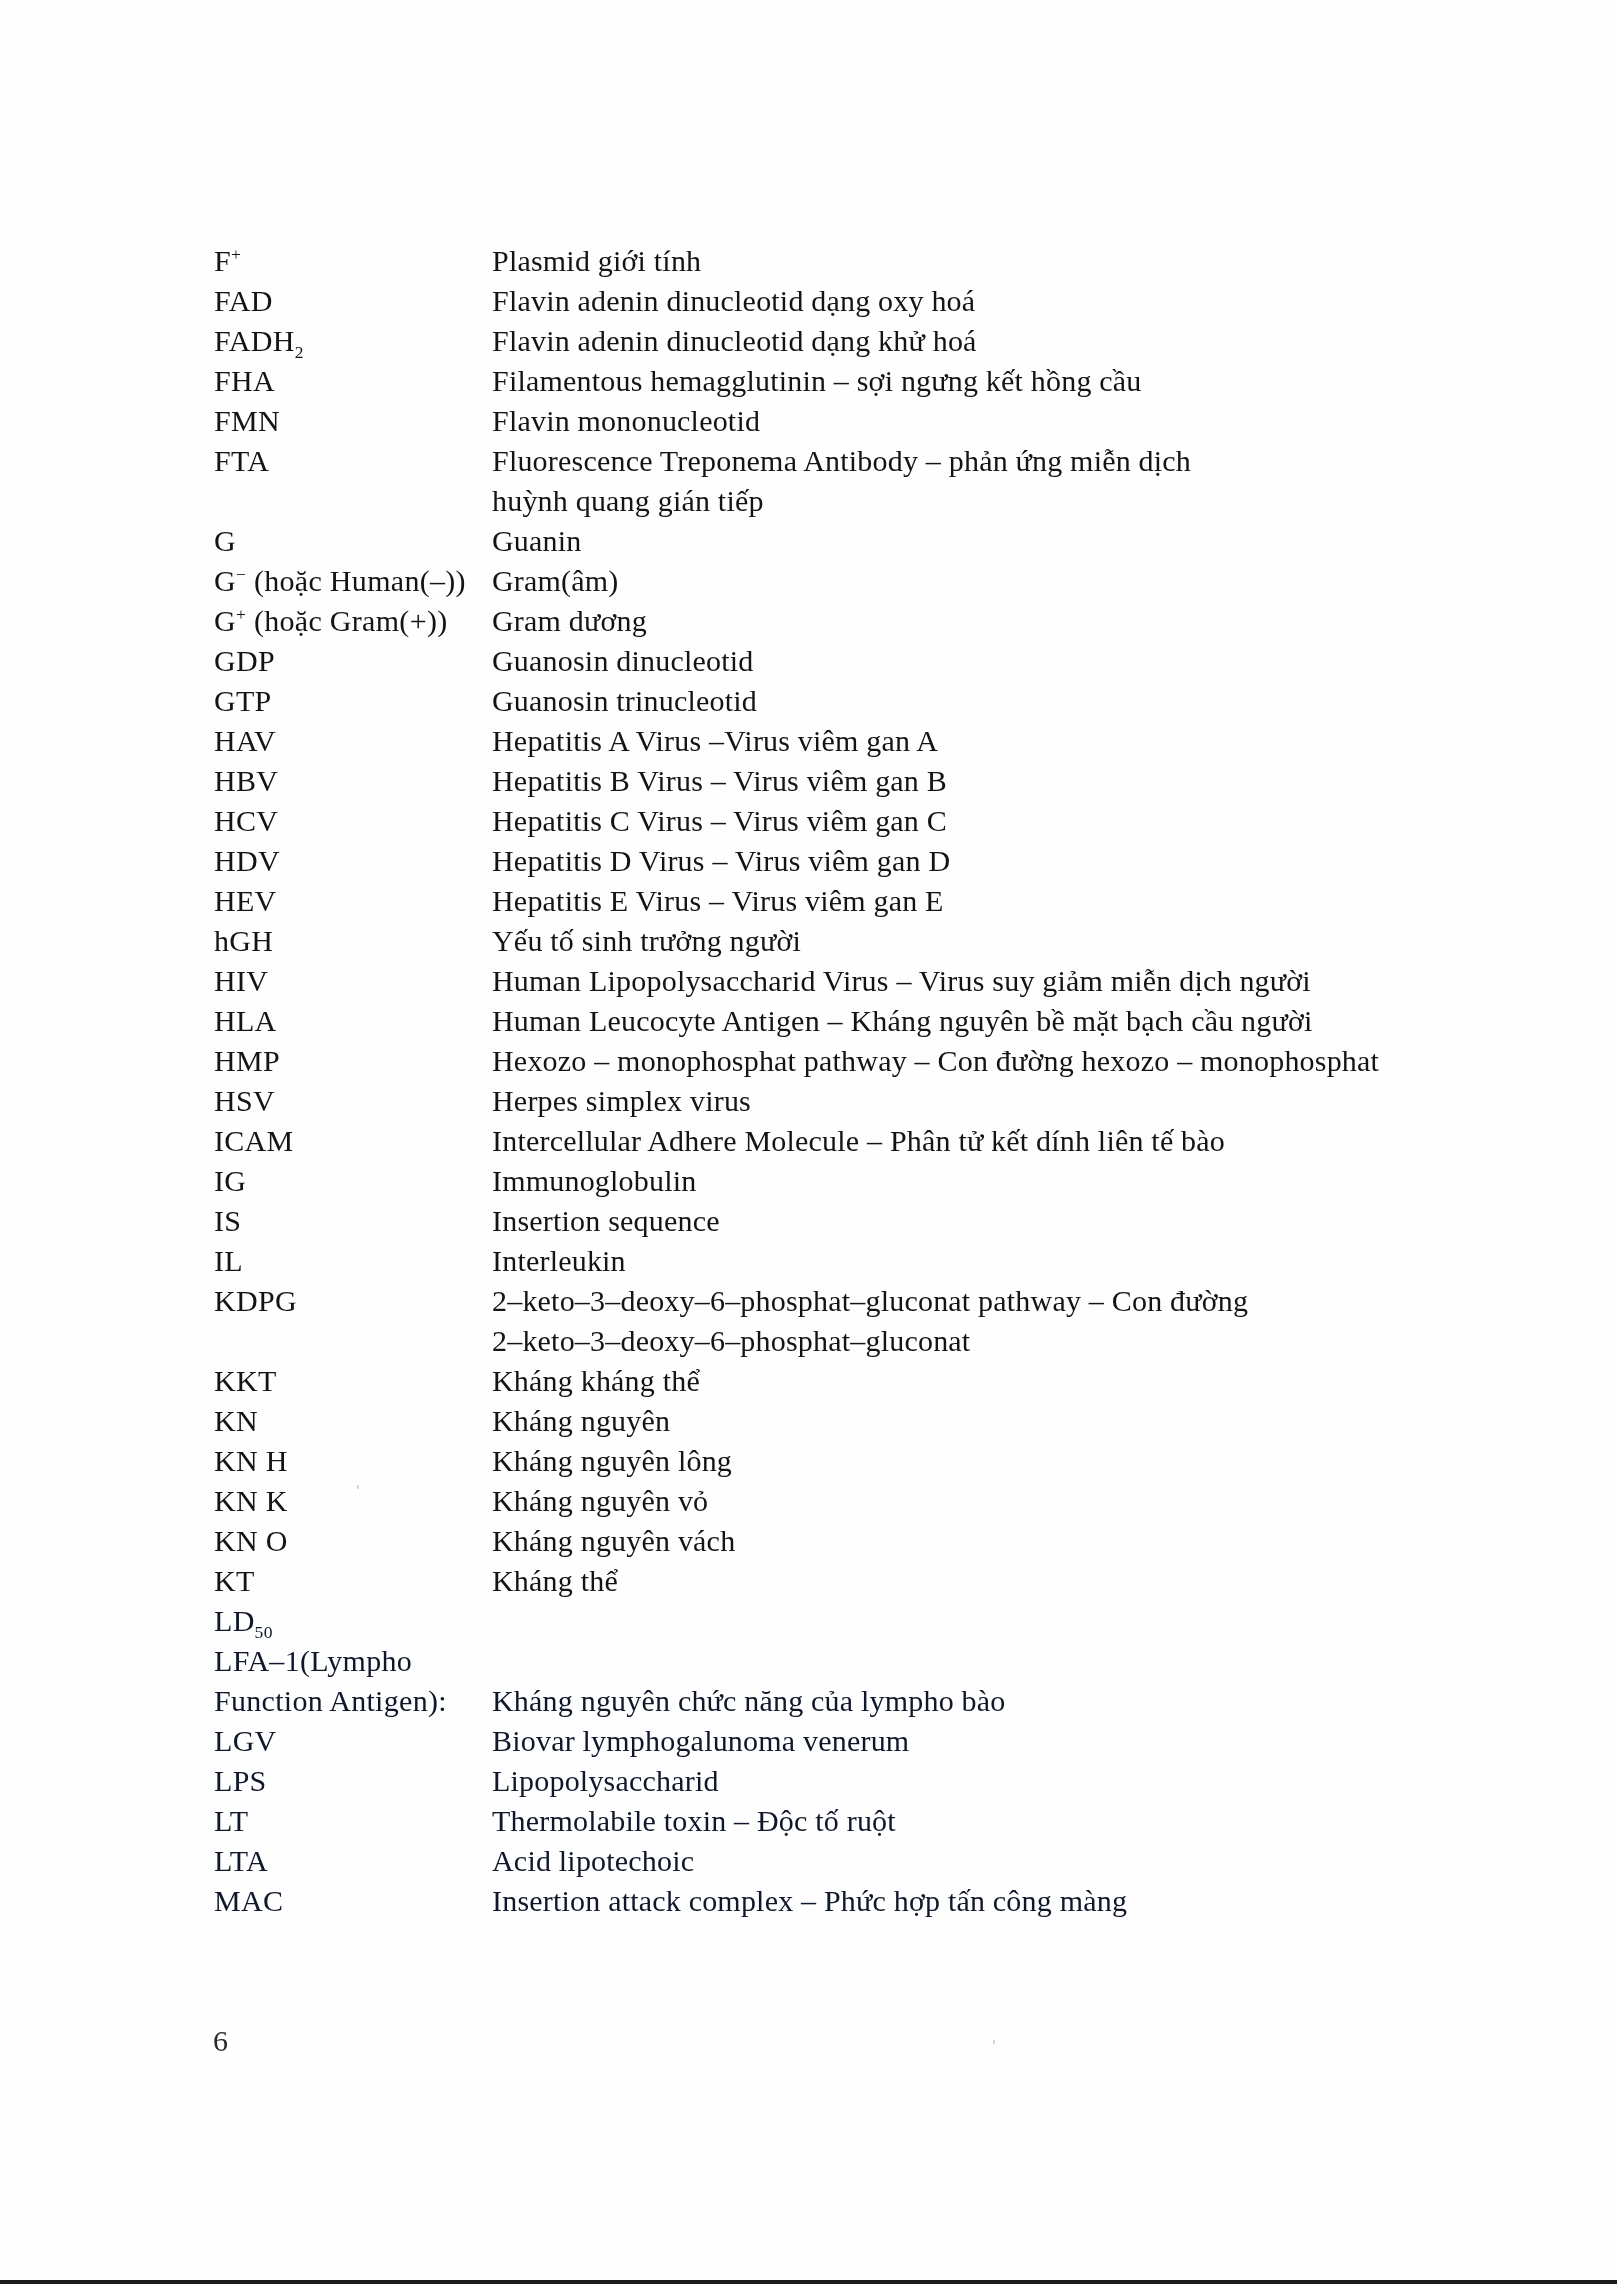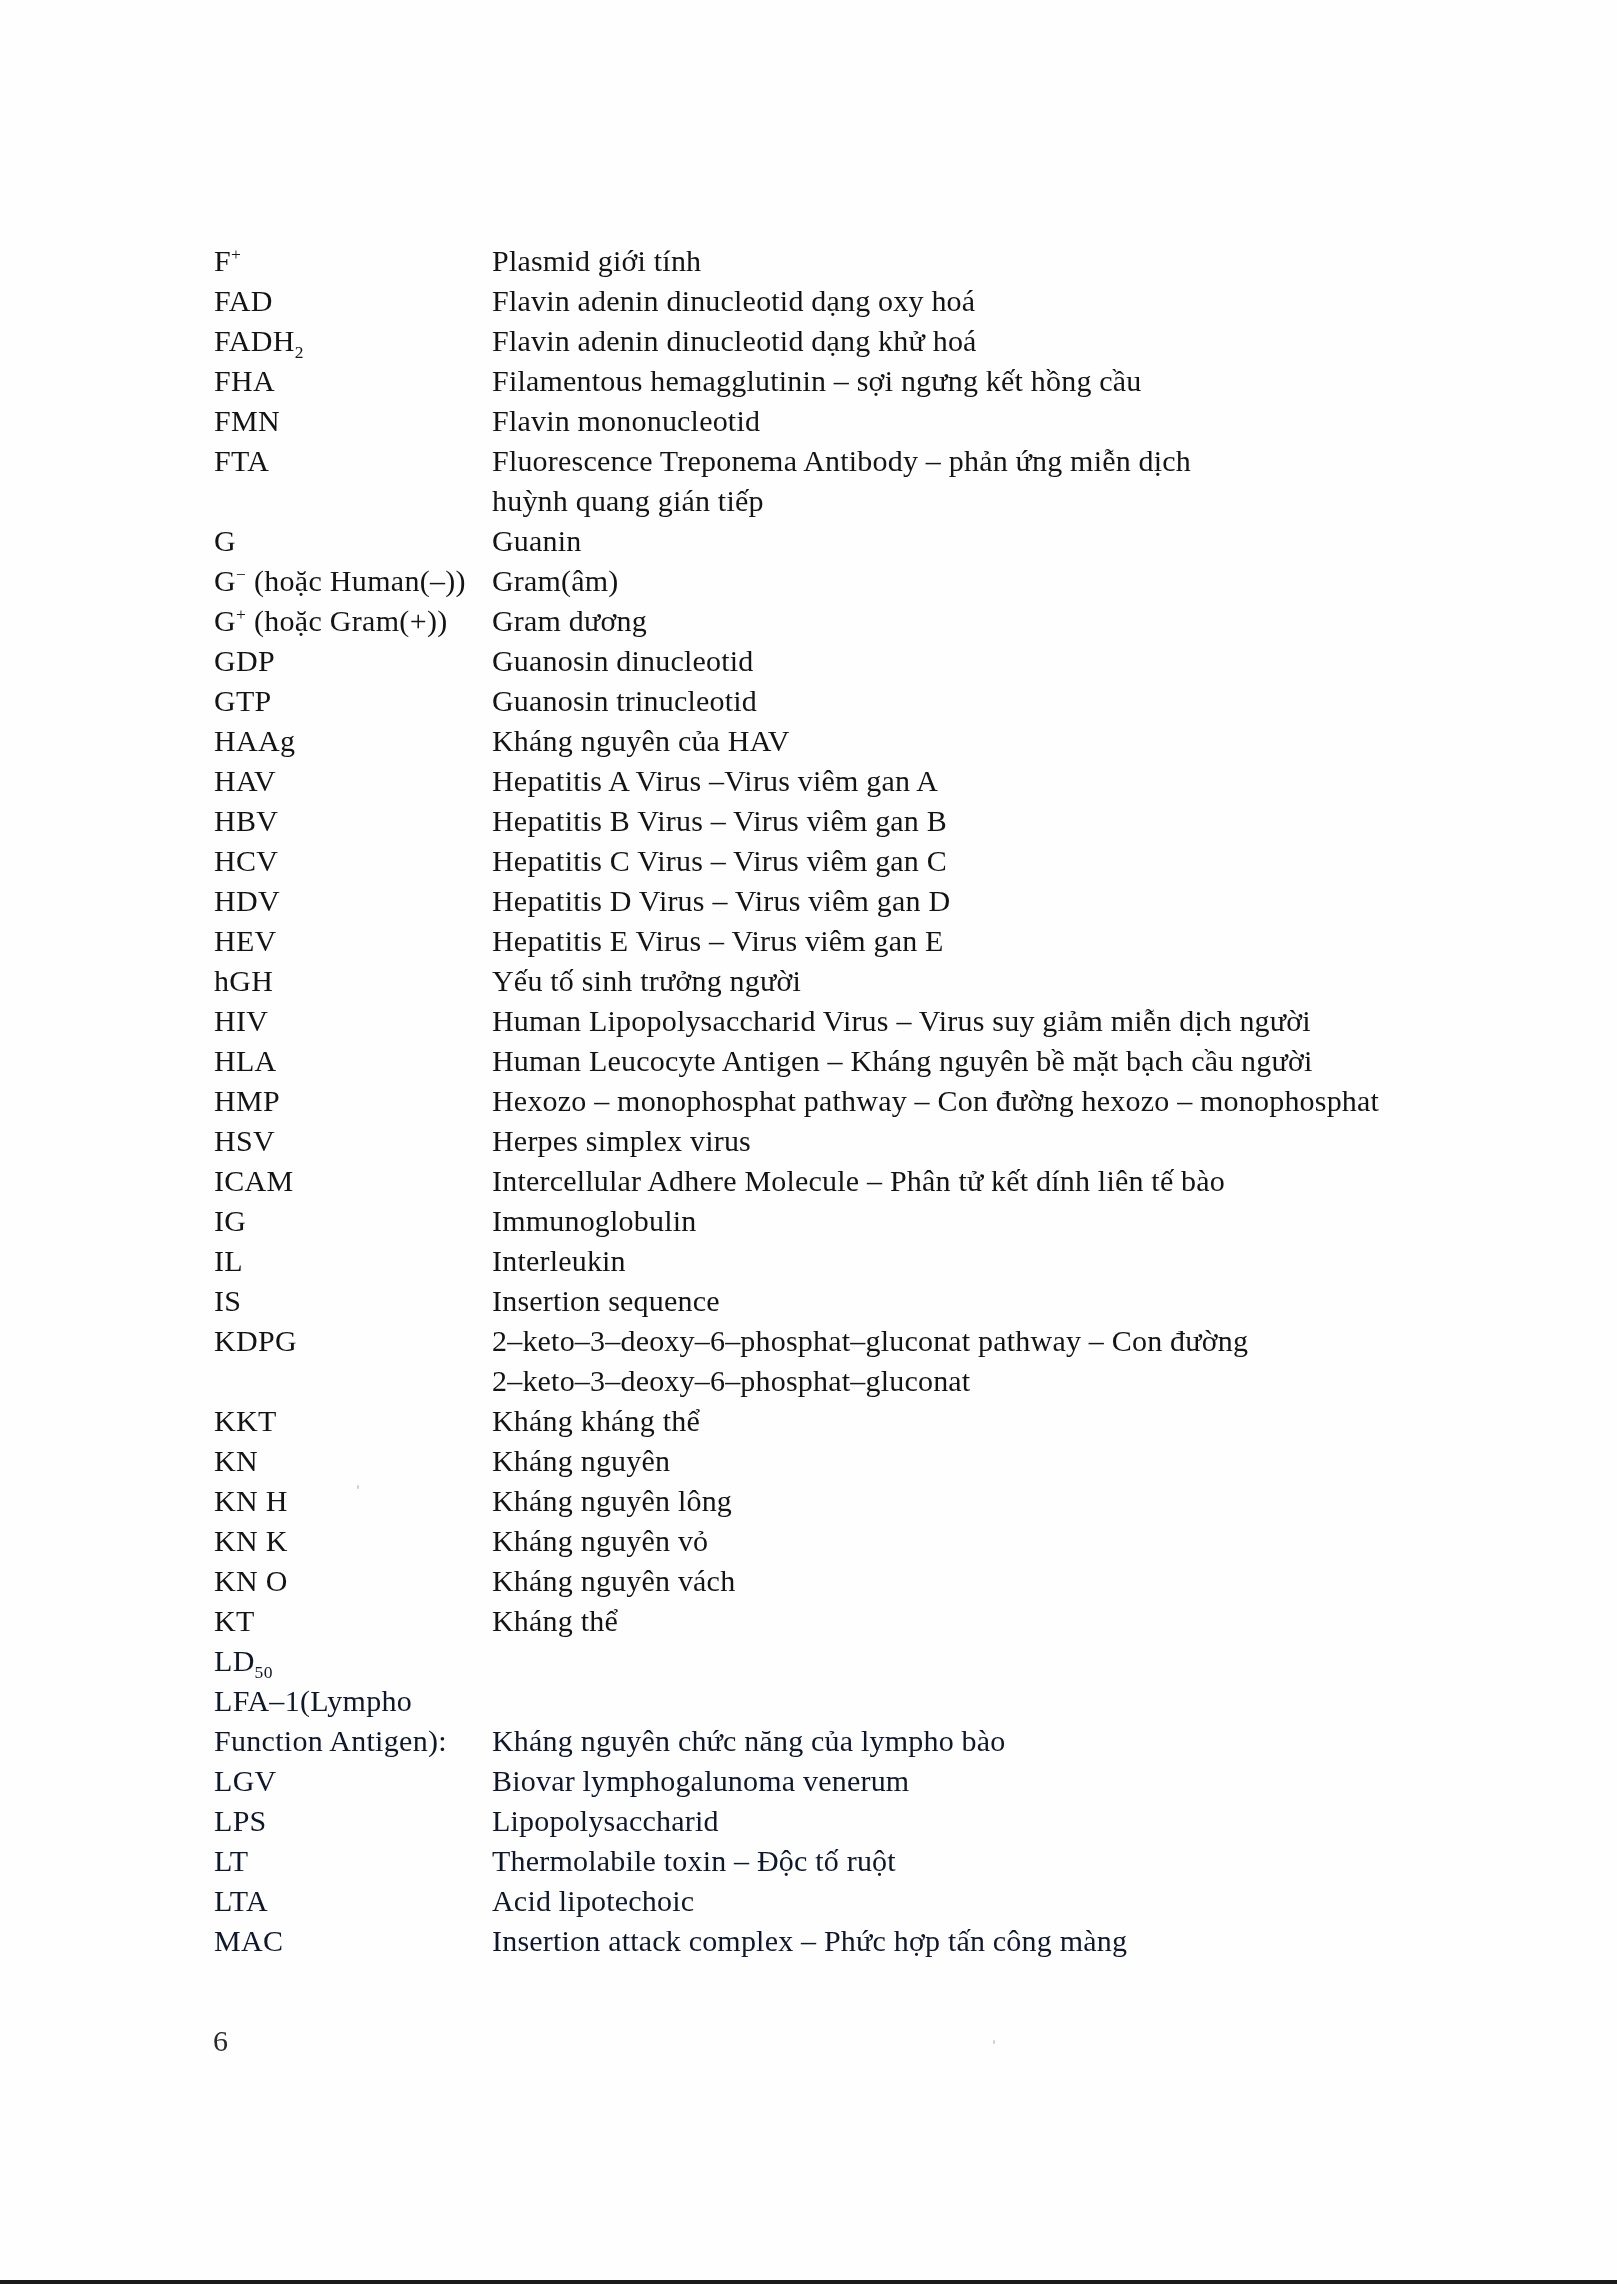--- a/index.html
+++ b/index.html
@@ -69,24 +69,20 @@
       </div>
       <div class="row">
         <span class="term"><span>GDP</span></span>
         <span class="def"><span>Guanosin dinucleotid</span></span>
       </div>
       <div class="row">
         <span class="term"><span>GTP</span></span>
         <span class="def"><span>Guanosin trinucleotid</span></span>
       </div>
       <div class="row">
-        <span class="term"><span>HAAg</span></span>
-        <span class="def"><span>Kháng nguyên của HAV</span></span>
-      </div>
-      <div class="row">
         <span class="term"><span>HAV</span></span>
         <span class="def"><span>Hepatitis A Virus –Virus viêm gan A</span></span>
       </div>
       <div class="row">
         <span class="term"><span>HBV</span></span>
         <span class="def"><span>Hepatitis B Virus – Virus viêm gan B</span></span>
       </div>
       <div class="row">
         <span class="term"><span>HCV</span></span>
         <span class="def"><span>Hepatitis C Virus – Virus  viêm gan C</span></span>
@@ -121,26 +117,26 @@
       </div>
       <div class="row">
         <span class="term"><span>ICAM</span></span>
         <span class="def"><span>Intercellular Adhere Molecule – Phân tử kết dính liên tế bào</span></span>
       </div>
       <div class="row">
         <span class="term"><span>IG</span></span>
         <span class="def"><span>Immunoglobulin</span></span>
       </div>
       <div class="row">
+        <span class="term"><span>IS</span></span>
+        <span class="def"><span>Insertion sequence</span></span>
+      </div>
+      <div class="row">
         <span class="term"><span>IL</span></span>
         <span class="def"><span>Interleukin</span></span>
-      </div>
-      <div class="row">
-        <span class="term"><span>IS</span></span>
-        <span class="def"><span>Insertion sequence</span></span>
       </div>
       <div class="row">
         <span class="term"><span>KDPG</span></span>
         <span class="def"><span>2–keto–3–deoxy–6–phosphat–gluconat pathway – Con đường</span></span>
       </div>
       <div class="row">
         <span class="term"><span></span></span>
         <span class="def"><span>2–keto–3–deoxy–6–phosphat–gluconat</span></span>
       </div>
       <div class="row">

